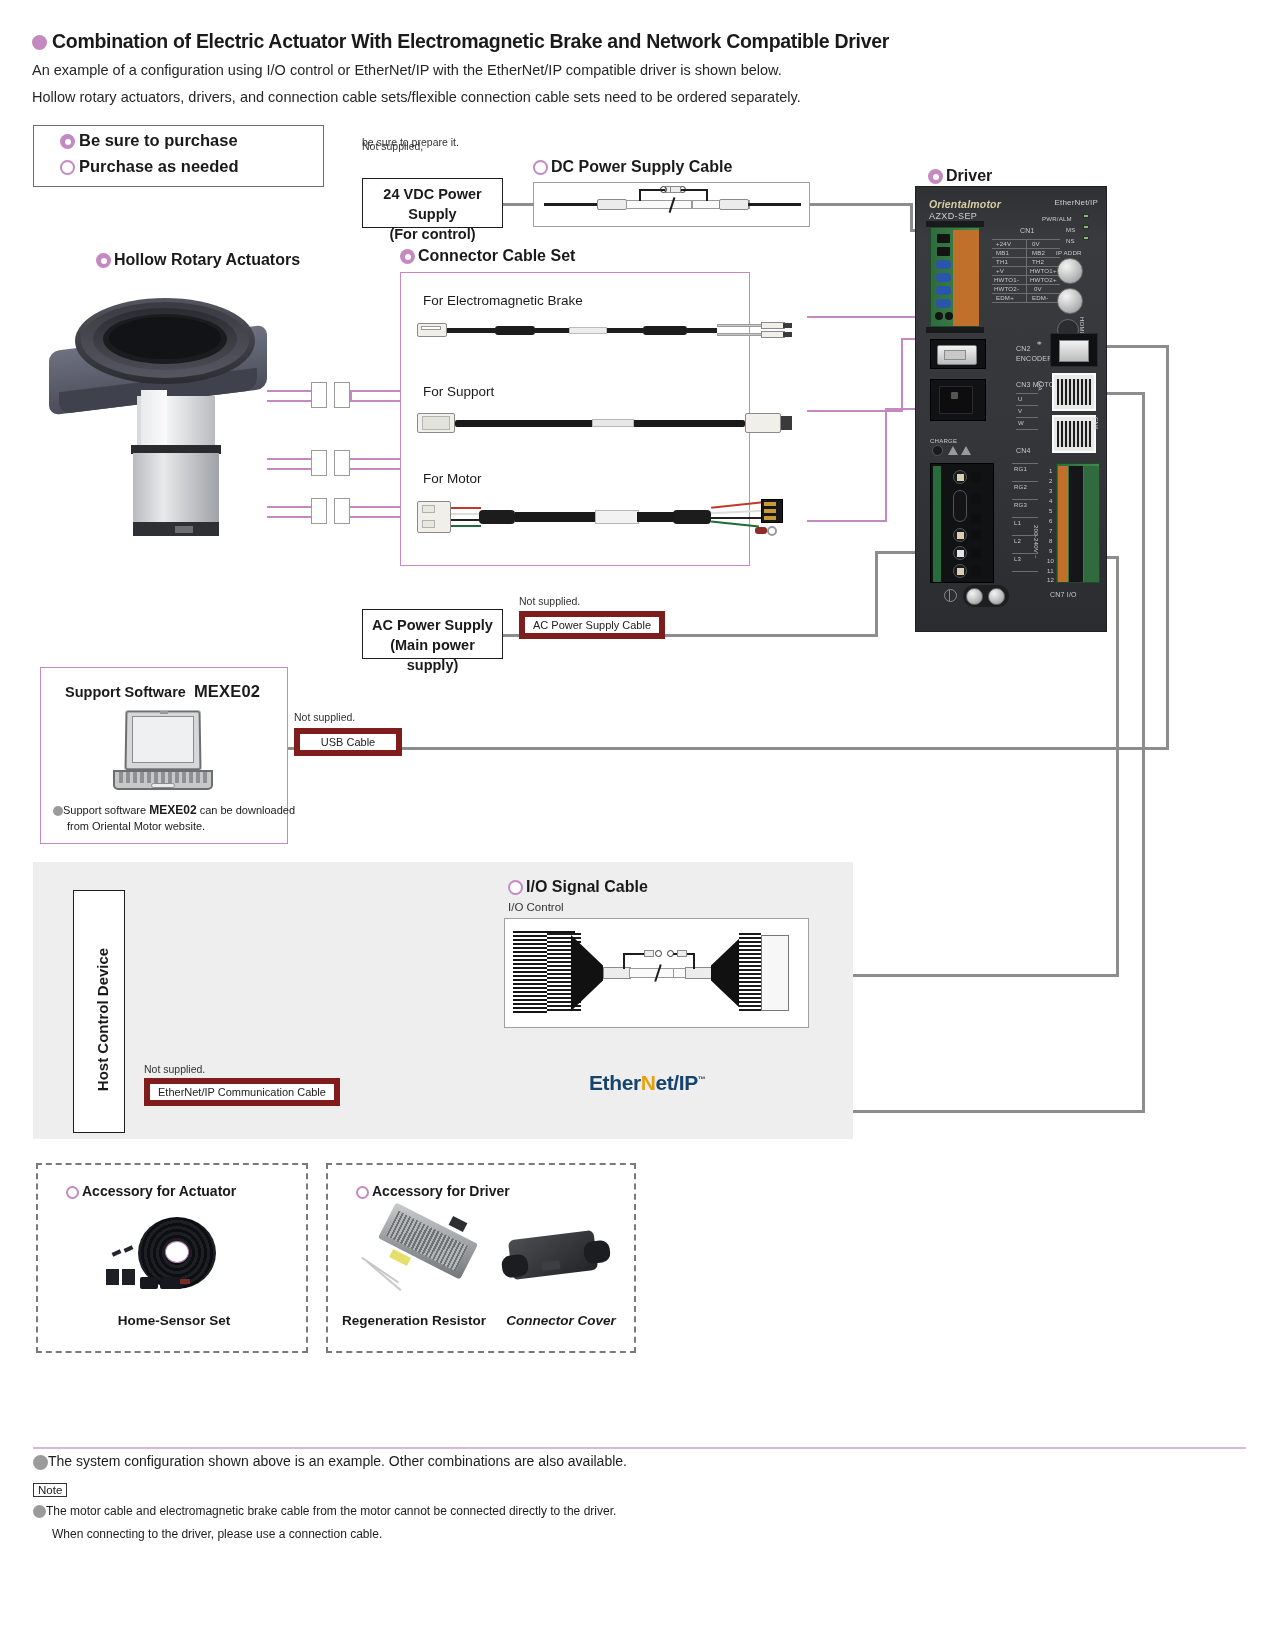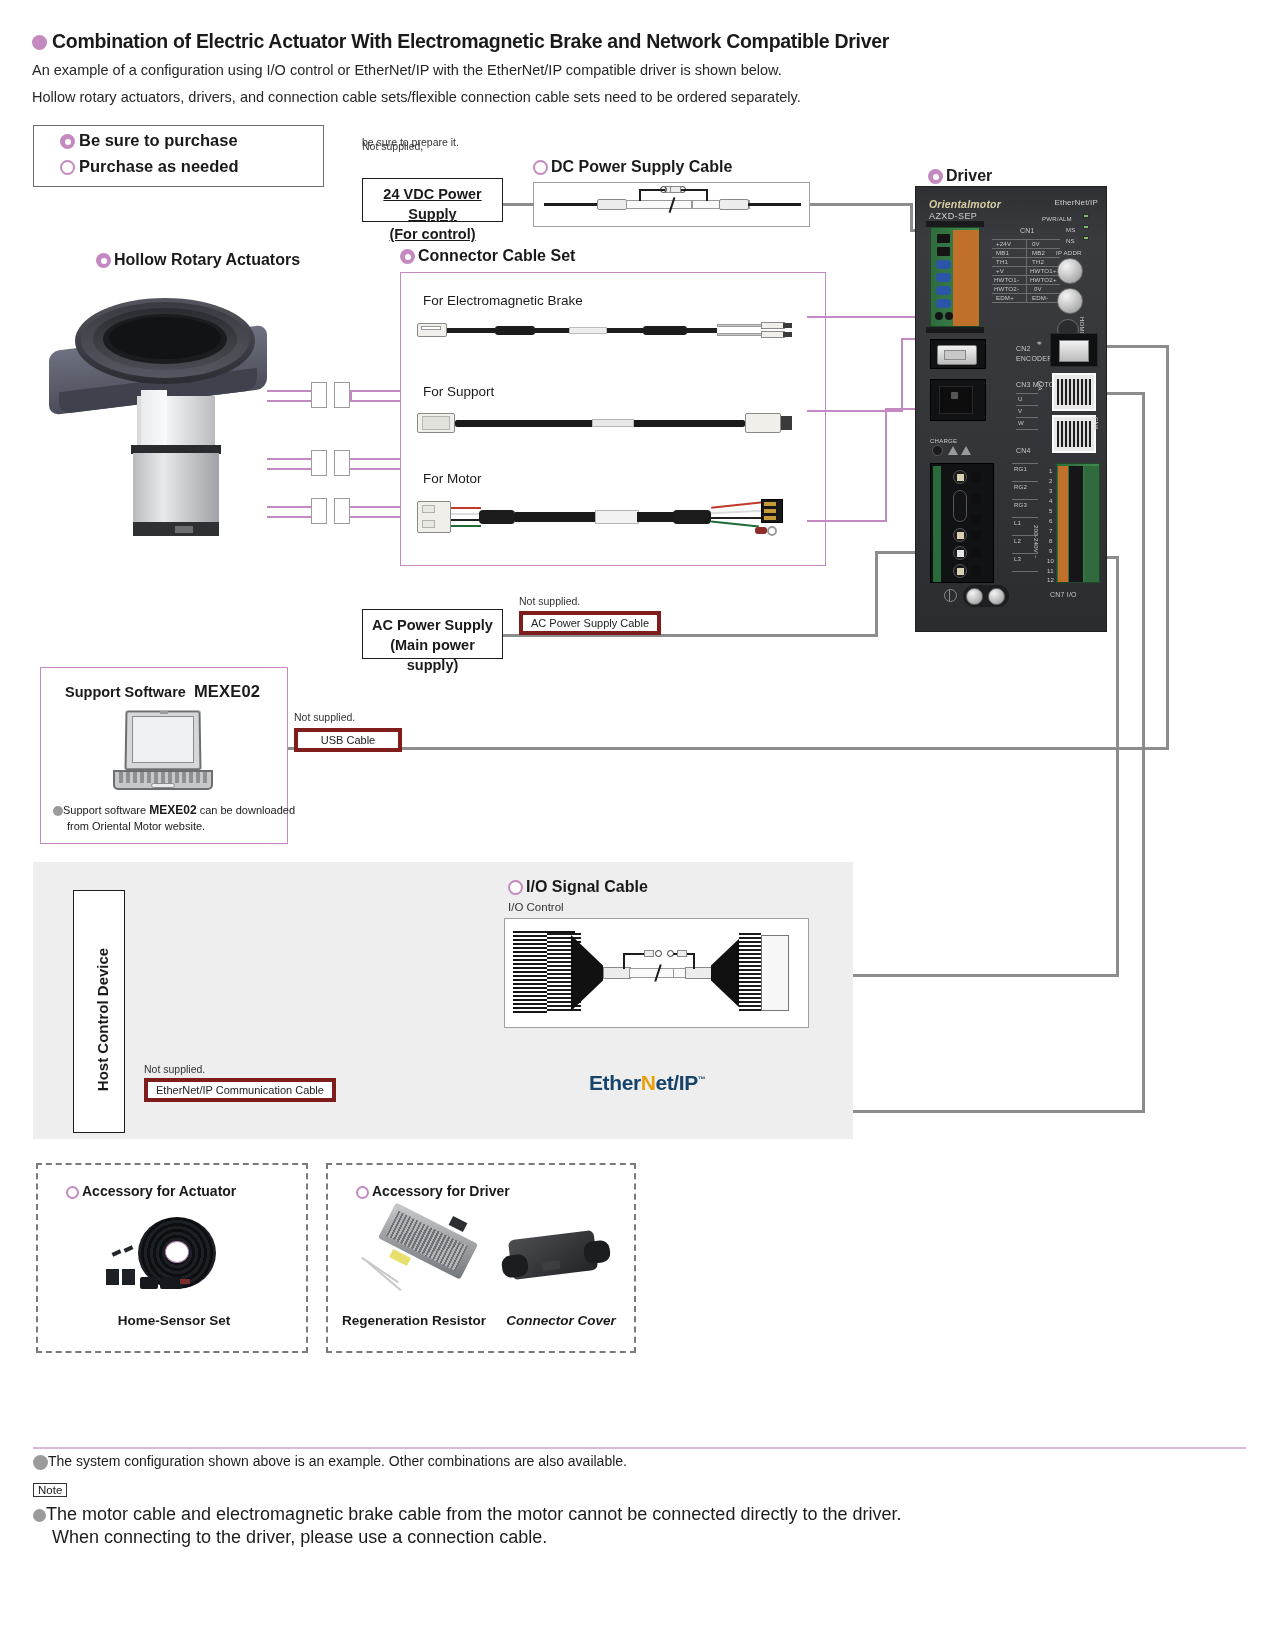--- a/index.html
+++ b/index.html
@@ -44,21 +44,21 @@
   .hdr-sub{ left:32px; font-size:14.5px; white-space:nowrap; color:#262626;}
 
   
   #legend-box{ left:33px; top:125px; width:291px; height:62px; border:1.6px solid #6d6d6d; background:#fff;}
   .legend-row{ position:absolute; left:26px; font-size:16.5px; font-weight:bold; white-space:nowrap;}
   .legend-row span.lbl{ margin-left:4px; }
 
   
   .note-sm{ font-size:10.5px; color:#333; white-space:nowrap; line-height:13px;}
   .boxed-lbl{
-    border:4px solid #7f1d1d; background:#fff; font-size:11px;
+    border:6px solid #7f1d1d; background:#fff; font-size:11px;
     padding:2px 8px; white-space:nowrap; display:inline-block; color:#222;
   }
 
   
   .wbox{ background:#fff; border:1.4px solid #1d1d1d; }
   .wbox-txt{ font-size:14.5px; font-weight:bold; text-align:center; line-height:20px;}
 
   
   .seclabel{ font-size:16px; font-weight:bold; white-space:nowrap;}
   .seclabel .tx{ margin-left:3px; }
@@ -124,21 +124,21 @@
   
   .dashbox{ border:2.5px dashed #7a7a7a; background:#fff;}
   .acc-cap{ font-size:13.5px; font-weight:bold; text-align:center; white-space:nowrap;}
 
   
   #gray-band{ left:33px; top:862px; width:820px; height:277px; background:#eeeeee;}
 
   
   #foot-rule{ left:33px; top:1447px; width:1213px; height:1.5px; background:#d9b8d6;}
   .foot-txt{ font-size:14px; color:#1c1c1c; white-space:nowrap;}
-  .foot-sm{ font-size:18px; color:#1c1c1c; white-space:nowrap;}
+  .foot-sm{ font-size:12px; color:#1c1c1c; white-space:nowrap;}
   #note-tag{
     left:33px; top:1483px; border:1.3px solid #333; font-size:11.5px; padding:0px 4px; background:#fff;
   }
   
   .cbl-core{ position:absolute; background:#1d1d1d;}
   .cbl-sleeve{ position:absolute; background:#ececec; border:1px solid #8a8a8a;}
   .cbl-white{ position:absolute; background:#fafafa; border:1px solid #9a9a9a;}
   .cbl-conn{ position:absolute; background:#f0efe9; border:1px solid #8a8a8a;}
   .ribbon{ position:absolute; background:repeating-linear-gradient(180deg,#141414 0 2px,#fff 2px 4px);}
 </style>
@@ -155,21 +155,21 @@
   <div class="legend-row" style="top:5px">
     <span class="bullet-filled"></span><span class="lbl">Be sure to purchase</span>
   </div>
   <div class="legend-row" style="top:31px">
     <span class="bullet-open"></span><span class="lbl">Purchase as needed</span>
   </div>
 </div>
 
 <div class="abs note-sm" style="left:362px; top:140px">Not supplied,</div>
 <div class="abs note-sm" style="left:362px; top:136px">be sure to prepare it.</div>
-<div class="abs wbox" style="left:362px; top:178px; width:141px; height:44px;text-decoration:underline;">
+<div class="abs wbox" style="left:362px; top:178px; width:141px; height:50px;">
   <div class="wbox-txt" style="padding-top:5px">24 VDC Power Supply</div>
   <div class="wbox-txt">(For control)</div>
 </div>
 
 <div class="abs seclabel" style="left:533px; top:158px">
   <span class="bullet-open"></span><span class="tx">DC Power Supply Cable</span>
 </div>
 <div class="abs frame-gray" style="left:533px; top:182px; width:277px; height:45px;">
   <div class="cbl-core" style="left:10px; top:20px; width:55px; height:3px;"></div>
   <div class="cbl-sleeve" style="left:63px; top:16px; width:30px; height:11px; border-radius:2px;"></div>
@@ -217,21 +217,21 @@
   <div class="abs" style="left:334px; top:382px; width:16px; height:26px; border:1.4px solid #9a9a9a; background:#fff;"></div>
   <div class="abs" style="left:311px; top:450px; width:16px; height:26px; border:1.4px solid #9a9a9a; background:#fff;"></div>
   <div class="abs" style="left:334px; top:450px; width:16px; height:26px; border:1.4px solid #9a9a9a; background:#fff;"></div>
   <div class="abs" style="left:311px; top:498px; width:16px; height:26px; border:1.4px solid #9a9a9a; background:#fff;"></div>
   <div class="abs" style="left:334px; top:498px; width:16px; height:26px; border:1.4px solid #9a9a9a; background:#fff;"></div>
 </div>
 
 <div class="abs seclabel" style="left:400px; top:247px">
   <span class="bullet-filled"></span><span class="tx">Connector Cable Set</span>
 </div>
-<div class="abs frame-pink" style="left:400px; top:272px; width:426px; height:294px;">
+<div class="abs frame-pink" style="left:400px; top:272px; width:350px; height:294px;">
 
   <div class="abs" style="left:22px; top:20px; font-size:13.5px;">For Electromagnetic Brake</div>
   <div class="abs" style="left:16px; top:46px; width:375px; height:22px;">
     <div class="cbl-conn" style="left:0px; top:4px; width:30px; height:14px; border-radius:2px;"></div>
     <div class="abs" style="left:4px; top:7px; width:20px; height:4px; background:#fff; border:1px solid #999;"></div>
     <div class="cbl-core" style="left:30px; top:9px; width:48px; height:5px;"></div>
     <div class="abs" style="left:78px; top:7px; width:40px; height:9px; background:#1c1c1c; border-radius:3px;"></div>
     <div class="cbl-core" style="left:118px; top:9px; width:40px; height:5px;"></div>
     <div class="abs" style="left:152px; top:8px; width:38px; height:7px; background:#ededed; border:1px solid #bbb;"></div>
     <div class="cbl-core" style="left:190px; top:9px; width:36px; height:5px;"></div>

